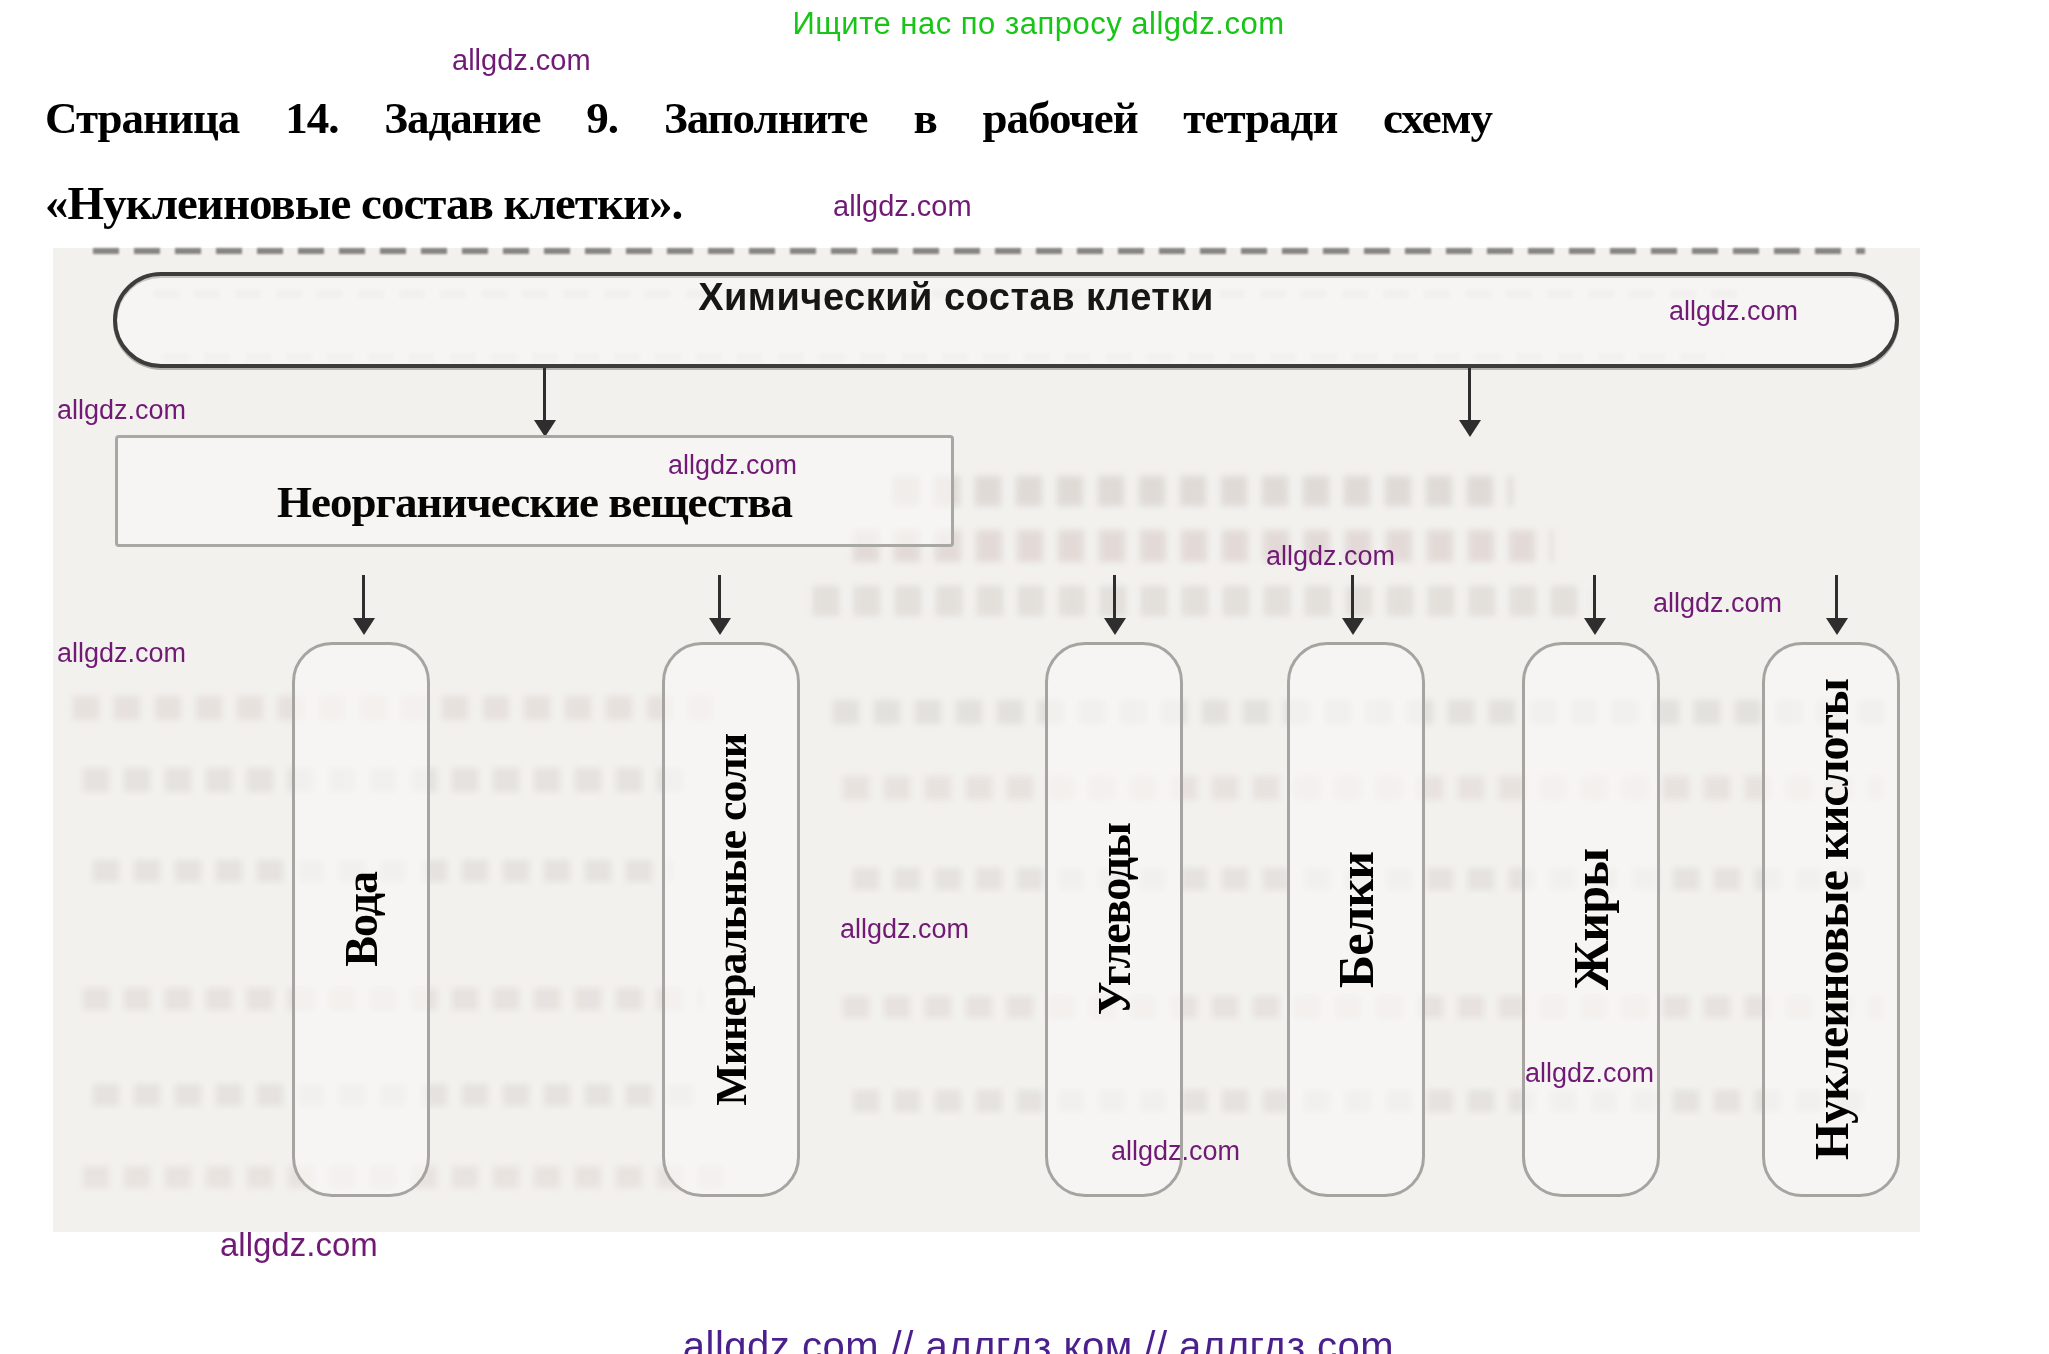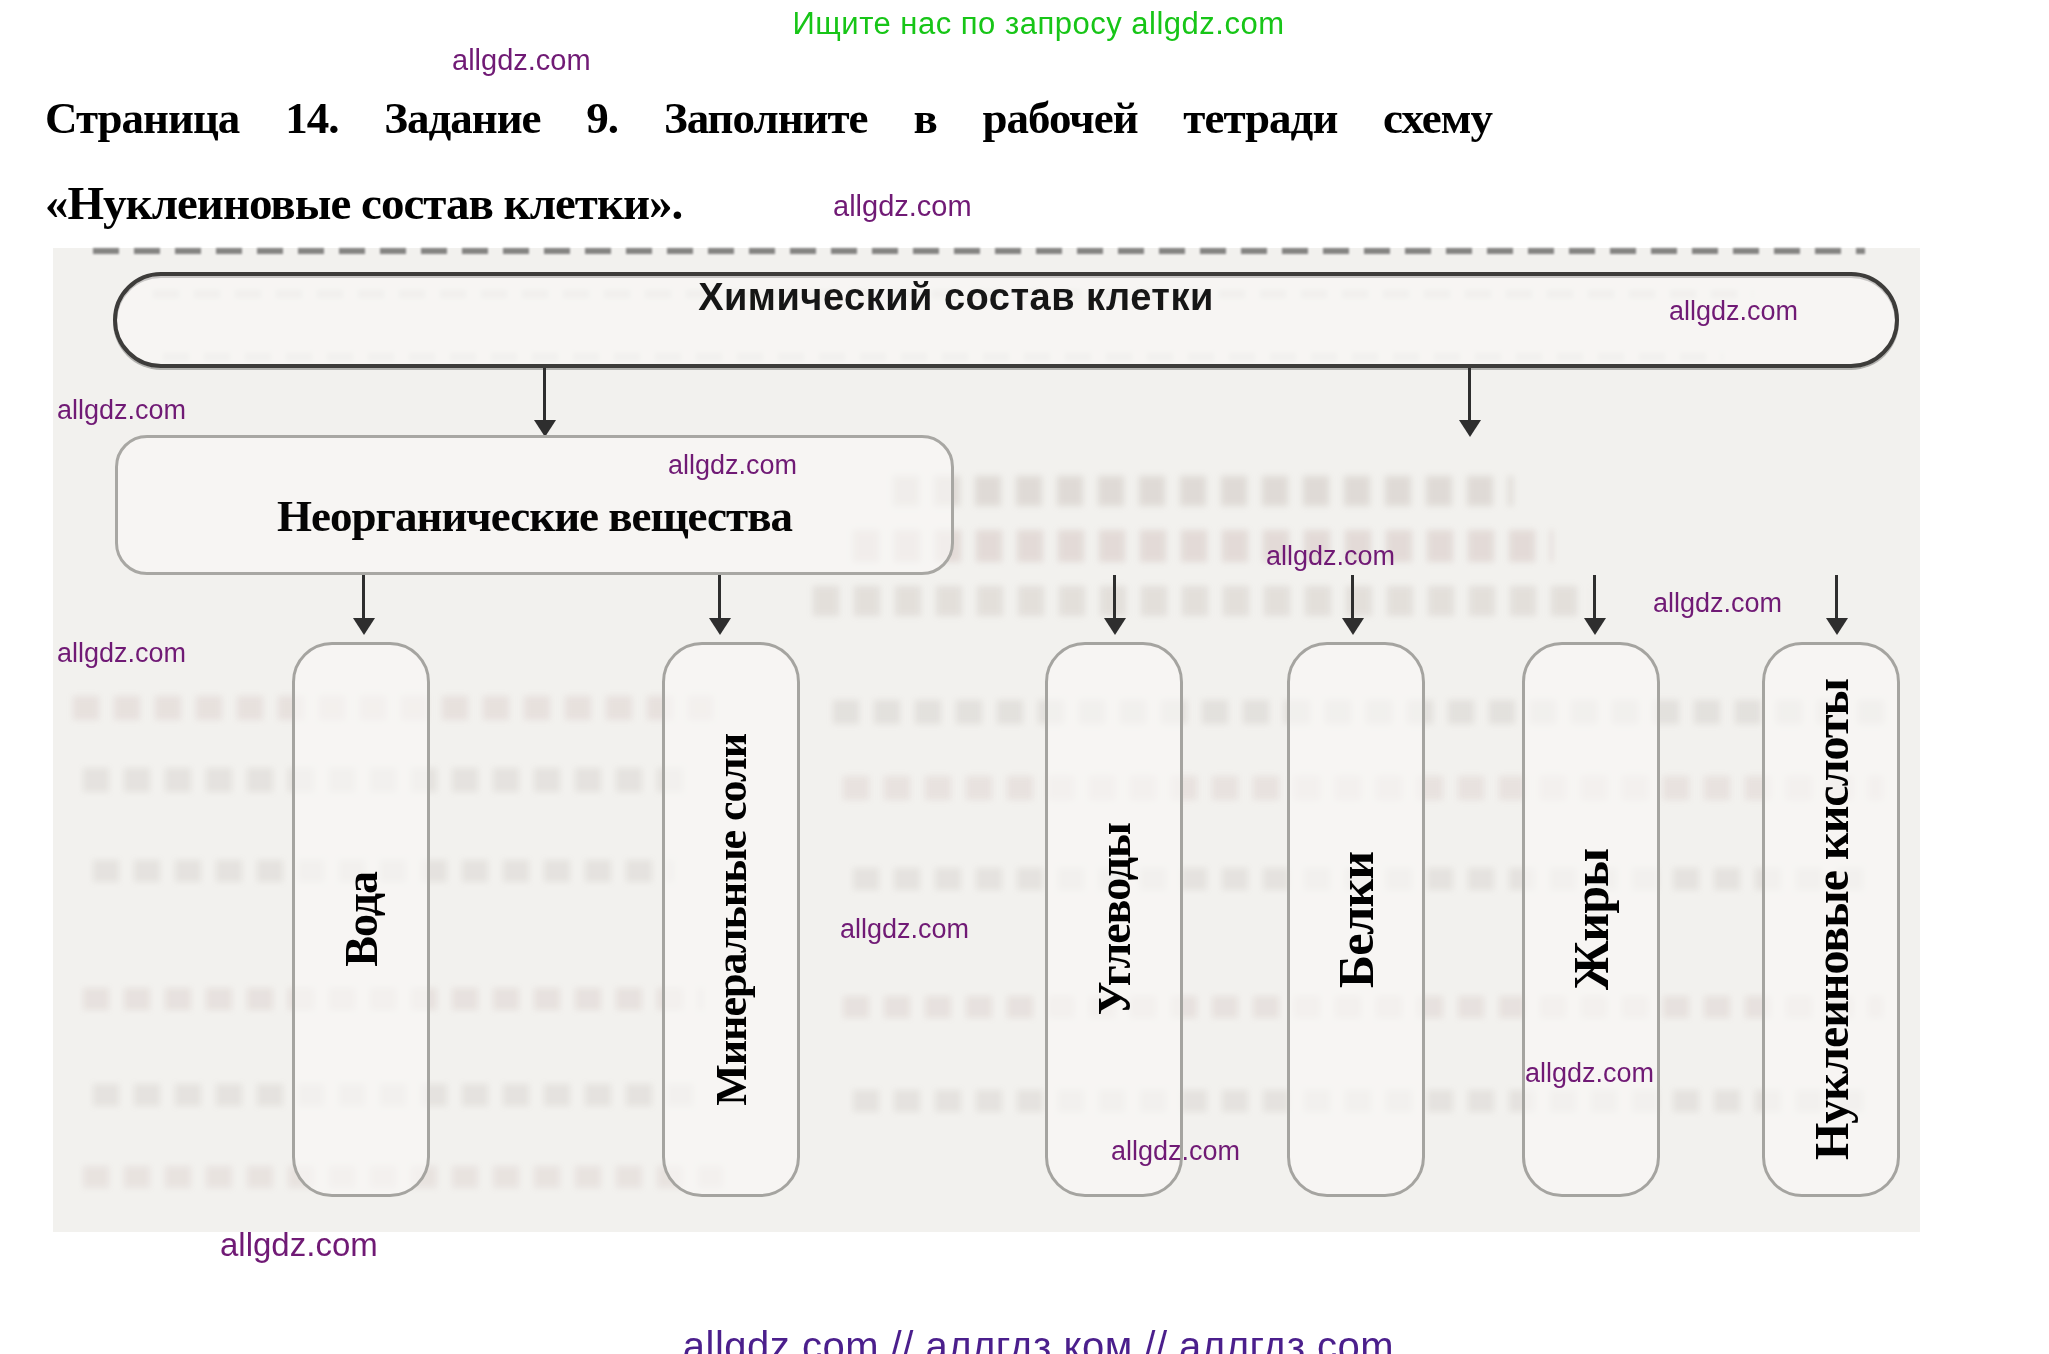--- a/index.html
+++ b/index.html
@@ -21,21 +21,21 @@
   .smudge{position:absolute;filter:blur(2px);
           background:repeating-linear-gradient(90deg,currentColor 0 26px,transparent 26px 41px);}
 
   
   .node{position:absolute;box-sizing:border-box;background:rgba(249,248,246,.65);}
   .root-box{left:113px;top:272px;width:1786px;height:96px;border:4px solid #3d3c3a;border-radius:48px;
             display:flex;align-items:flex-start;justify-content:center;padding-right:100px;
             box-shadow:0 2px 0 rgba(60,60,58,.35), inset 0 2px 0 rgba(60,60,58,.25);}
   .root-label{font-family:"Liberation Sans",sans-serif;font-weight:bold;font-size:38px;color:#161616;
               letter-spacing:.5px;}
-  .lvl2{top:435px;height:140px;border:3px solid #a8a7a3;border-radius:32px;
+  .lvl2{top:435px;height:112px;border:3px solid #a8a7a3;border-radius:4px;
         display:flex;align-items:center;justify-content:center;padding-top:22px;}
   .lvl2.inorganic{left:115px;width:839px;}
   .lvl2.organic{left:1050px;width:842px;}
   .lvl2-label{font-family:"Liberation Serif",serif;font-weight:bold;font-size:45px;color:#050505;
               letter-spacing:-1px;}
   .col{top:642px;height:555px;width:138px;border:3px solid #a5a4a0;border-radius:40px;
        display:flex;align-items:center;justify-content:center;}
   .col-label{font-family:"Liberation Serif",serif;font-weight:bold;color:#000;
              writing-mode:vertical-rl;transform:rotate(180deg);white-space:nowrap;letter-spacing:-1px;}
   .col.c1{left:292px;} .col.c2{left:662px;} .col.c3{left:1045px;}

